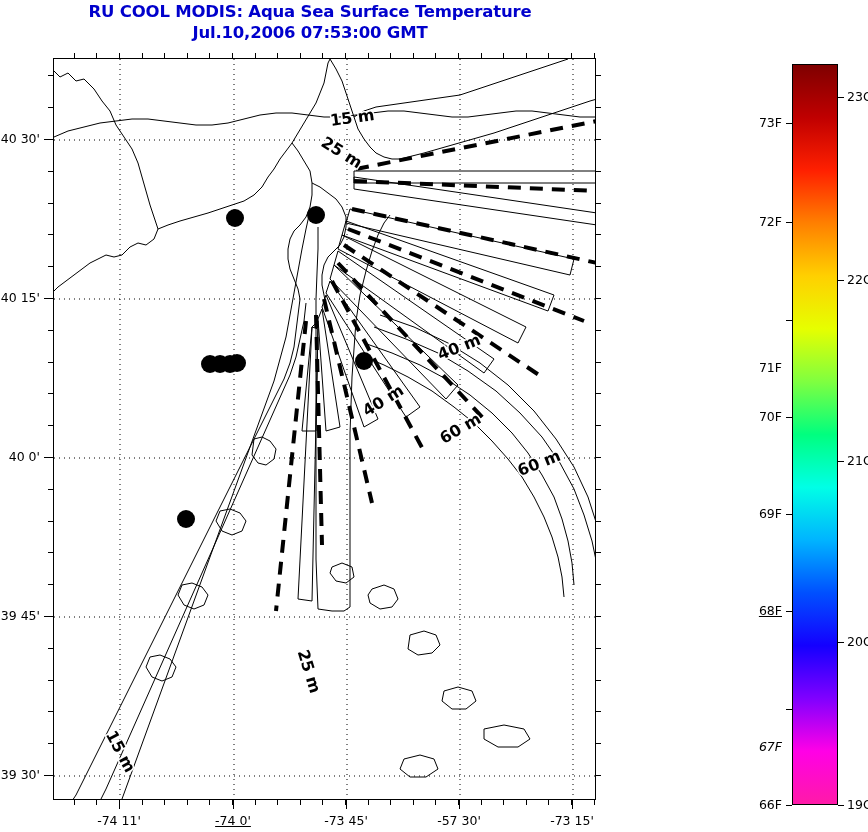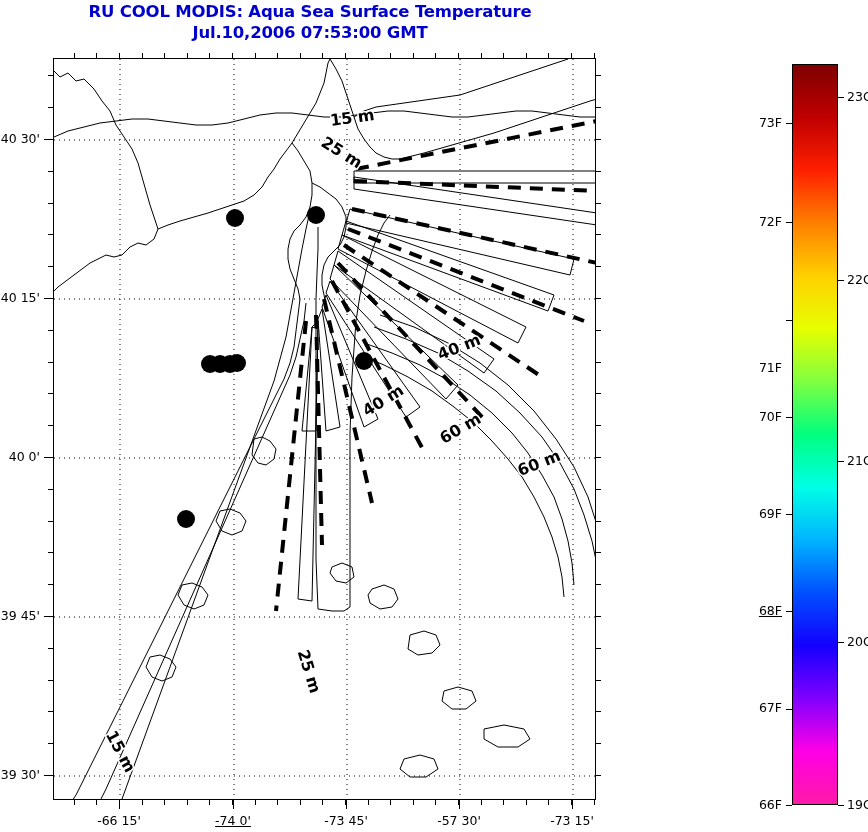--- a/index.html
+++ b/index.html
@@ -304,21 +304,21 @@
     <div class="tick tick-y" style="left: 596px; top: 648px;"></div>
     <div class="tick tick-y" style="left: 48px; top: 680px;"></div>
     <div class="tick tick-y" style="left: 596px; top: 680px;"></div>
     <div class="tick tick-y" style="left: 48px; top: 711px;"></div>
     <div class="tick tick-y" style="left: 596px; top: 711px;"></div>
     <div class="tick tick-y" style="left: 48px; top: 743px;"></div>
     <div class="tick tick-y" style="left: 596px; top: 743px;"></div>
     <div class="tick tick-y" style="left: 48px; top: 775px;"></div>
     <div class="tick tick-y" style="left: 596px; top: 775px;"></div>
     <div class="tick tick-x major" style="left: 119px; top: 800px;"></div>
-    <div class="axis-label xlab" style="left: 74px; top: 813px; width: 90px;">-66 15'</div>
+    <div class="axis-label xlab" style="left: 74px; top: 813px; width: 90px;">-74 11'</div>
     <div class="tick tick-x major" style="left: 233px; top: 800px;"></div>
     <div class="axis-label xlab" style="left: 188px; top: 813px; width: 90px; text-decoration: underline;">-74 0'</div>
     <div class="tick tick-x major" style="left: 346px; top: 800px;"></div>
     <div class="axis-label xlab" style="left: 301px; top: 813px; width: 90px;">-73 45'</div>
     <div class="tick tick-x major" style="left: 459px; top: 800px;"></div>
     <div class="axis-label xlab" style="left: 414px; top: 813px; width: 90px;">-57 30'</div>
     <div class="tick tick-x major" style="left: 572px; top: 800px;"></div>
     <div class="axis-label xlab" style="left: 527px; top: 813px; width: 90px;">-73 15'</div>
     <div class="tick tick-y major" style="left: 44px; top: 139px;"></div>
     <div class="axis-label ylab" style="left: -45px; top: 131px; width: 85px;">40 30'</div>
@@ -342,21 +342,21 @@
     <div class="cb-lab cb-lab-f" style="left: 712px; top: 214px; width: 70px;">72F</div>
     <div class="cb-tick" style="left: 786px; top: 320px;"></div>
     <div class="cb-lab cb-lab-f" style="left: 712px; top: 312px; width: 70px; margin-top: 48px;">71F</div>
     <div class="cb-tick" style="left: 786px; top: 417px;"></div>
     <div class="cb-lab cb-lab-f" style="left: 712px; top: 409px; width: 70px;">70F</div>
     <div class="cb-tick" style="left: 786px; top: 514px;"></div>
     <div class="cb-lab cb-lab-f" style="left: 712px; top: 506px; width: 70px;">69F</div>
     <div class="cb-tick" style="left: 786px; top: 611px;"></div>
     <div class="cb-lab cb-lab-f" style="left: 712px; top: 603px; width: 70px; text-decoration: underline;">68F</div>
     <div class="cb-tick" style="left: 786px; top: 709px;"></div>
-    <div class="cb-lab cb-lab-f" style="left: 712px; top: 700px; width: 70px;">67F</div>
+    <div class="cb-lab cb-lab-f" style="left: 712px; top: 739px; width: 70px; font-style: italic;">67F</div>
     <div class="cb-tick" style="left: 786px; top: 805px;"></div>
     <div class="cb-lab cb-lab-f" style="left: 712px; top: 797px; width: 70px;">66F</div>
     <div class="cb-tick" style="left: 838px; top: 97px;"></div>
     <div class="cb-lab cb-lab-c" style="left: 847px; top: 89px;">23C</div>
     <div class="cb-tick" style="left: 838px; top: 280px;"></div>
     <div class="cb-lab cb-lab-c" style="left: 847px; top: 272px;">22C</div>
     <div class="cb-tick" style="left: 838px; top: 461px;"></div>
     <div class="cb-lab cb-lab-c" style="left: 847px; top: 453px;">21C</div>
     <div class="cb-tick" style="left: 838px; top: 642px;"></div>
     <div class="cb-lab cb-lab-c" style="left: 847px; top: 634px;">20C</div>

